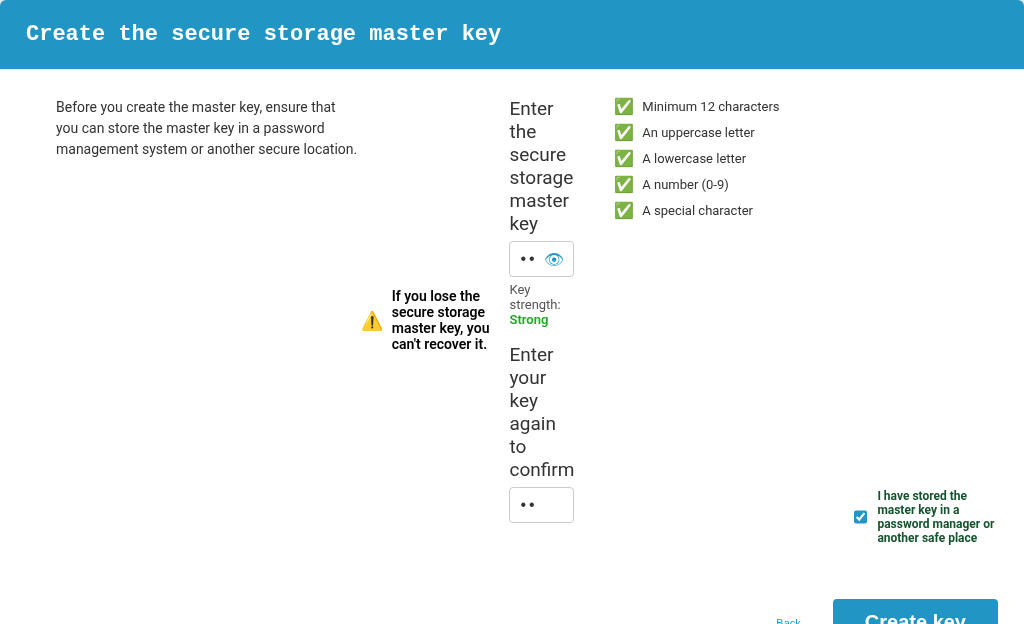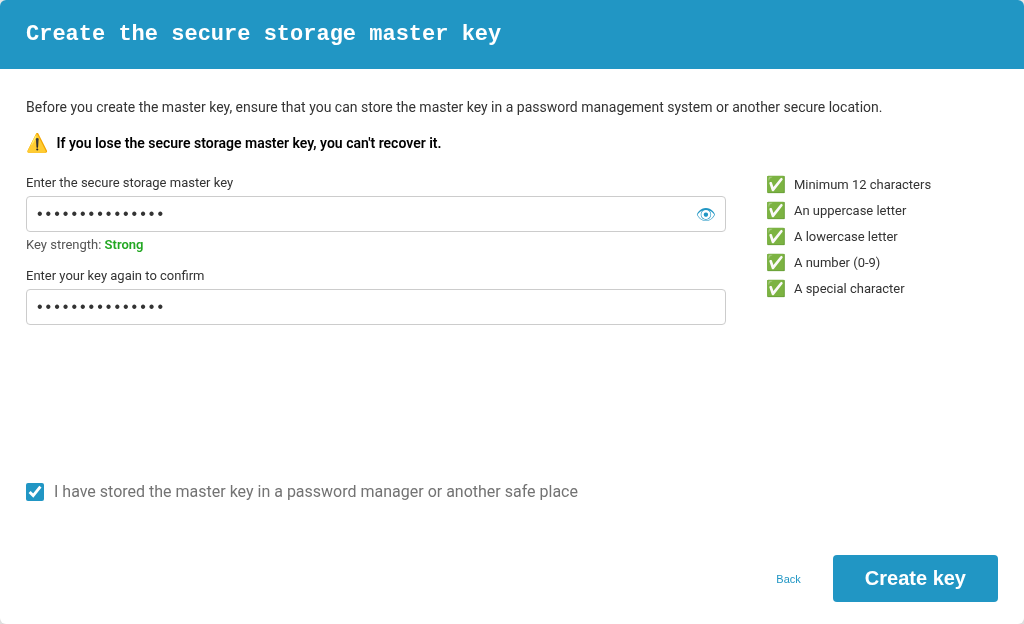--- a/index.html
+++ b/index.html
@@ -33,21 +33,22 @@
       color: #ffffff;
       font-size: 22px;
       font-weight: 600;
       font-family: Liberation Mono, monospace;
     }
 
     .dialog-body {
       padding: 28px 18px 20px 26px;
       flex: 1;
       display: flex;
-      flex-direction: column;
+      flex-direction: row;
+      margin-left: 30px;
     }
 
     .intro-text {
       font-size: 14px;
       color: #333;
       line-height: 1.5;
       margin-bottom: 14px;
     }
 
     .warning-banner {
@@ -75,21 +76,21 @@
 
     .form-fields {
       flex: 1;
     }
 
     .field-group {
       margin-bottom: 16px;
     }
 
     .field-label {
-      font-size: 13px;
+      font-size: 19px;
       color: #333;
       margin-bottom: 6px;
       display: block;
     }
 
     .input-wrapper {
       position: relative;
       display: flex;
       align-items: center;
     }
@@ -162,22 +163,23 @@
 
     .checkbox-input {
       width: 18px;
       height: 18px;
       accent-color: #2196c4;
       cursor: pointer;
       border: 2px dashed #2196c4;
     }
 
     .checkbox-label {
-      font-size: 16px;
-      color: #737373;
+      font-size: 12px;
+      color: #14532d;
+      font-weight: bold;
     }
 
     .dialog-footer {
       display: flex;
       justify-content: flex-end;
       align-items: center;
       gap: 14px;
       padding: 14px 26px 22px 26px;
     }
 

